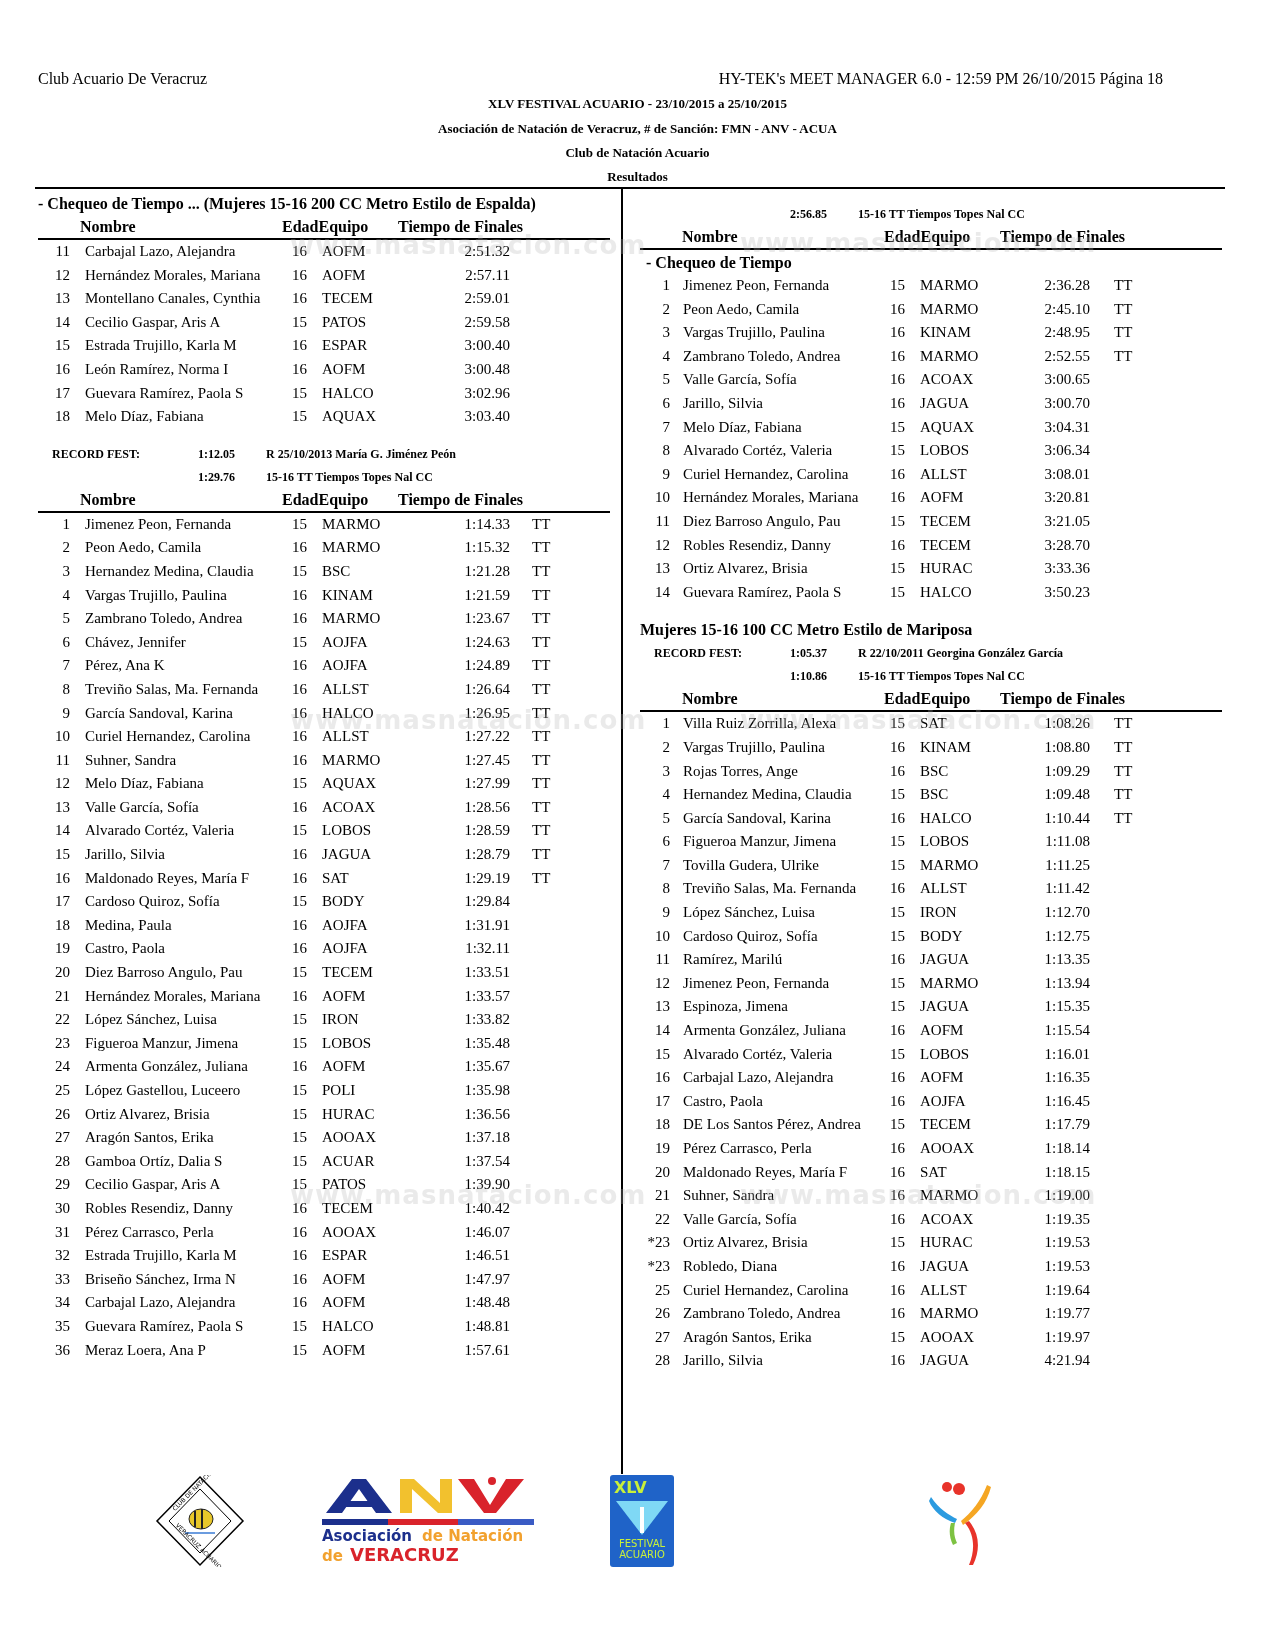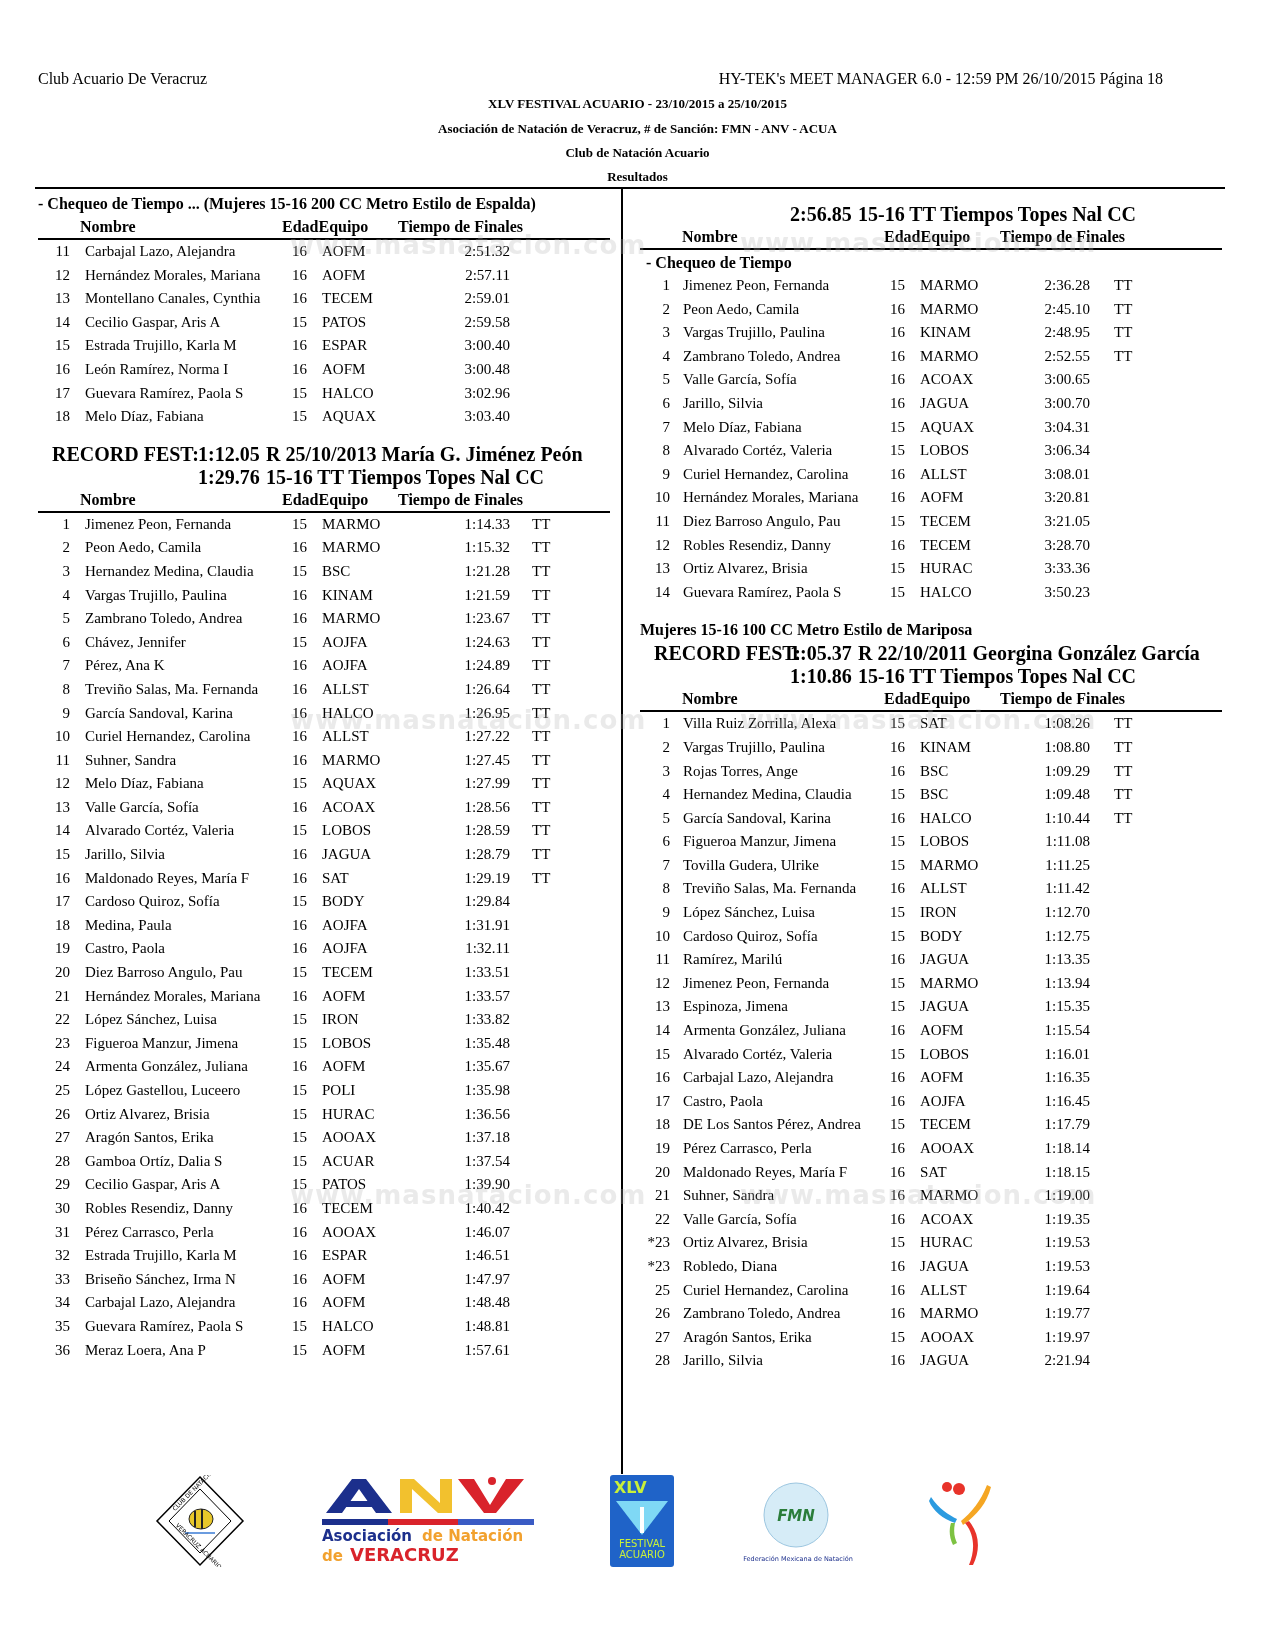--- a/index.html
+++ b/index.html
@@ -11,21 +11,21 @@
   .center-title { left: 0; width: 1275px; text-align: center; font-weight: bold; font-size: 13px; }
   .t1 { top: 96px; } .t2 { top: 121px; } .t3 { top: 145px; } .t4 { top: 169px; }
   .top-rule { left: 35px; width: 1190px; top: 187px; height: 2px; background: #000; }
   .vdiv { left: 621px; top: 188px; width: 2px; height: 1286px; background: #000; }
 
   .col { position: absolute; }
   .col-left { left: 38px; top: 192px; width: 572px; }
   .col-right { left: 640px; top: 203px; width: 582px; }
 
   .evt-title { font-weight: bold; font-size: 16px; height: 24px; line-height: 24px; white-space: nowrap; overflow: hidden; }
-  .rec-line { font-weight: bold; font-size: 20px; height: 23px; line-height: 23px; position: relative; white-space: nowrap; }
+  .rec-line { font-weight: bold; font-size: 12px; height: 23px; line-height: 23px; position: relative; white-space: nowrap; }
   .rec-line .lbl { position: absolute; left: 14px; }
   .rec-line .time { position: absolute; left: 160px; }
   .rec-line .rest { position: absolute; left: 228px; }
   .col-right .rec-line .time { left: 150px; }
   .col-right .rec-line .rest { left: 218px; }
 
   .colhdr { position: relative; font-weight: bold; font-size: 16px; height: 22px; line-height: 22px; border-bottom: 2px solid #000; }
   .colhdr span { position: absolute; top: 0; }
   .colhdr .h-name { left: 42px; }
   .colhdr .h-edad { left: 244px; }
@@ -811,21 +811,21 @@
           <span class="age">15</span>
           <span class="team">AOOAX</span>
           <span class="time">1:19.97</span>
           <span class="flag"></span>
         </div>
         <div class="row">
           <span class="place">28</span>
           <span class="name">Jarillo, Silvia</span>
           <span class="age">16</span>
           <span class="team">JAGUA</span>
-          <span class="time">2:21.94</span>
+          <span class="time">4:21.94</span>
           <span class="flag"></span>
         </div>
       </div>
   </section>
 </div>
 
 <div class="watermark" style="left:290px;top:230px;">www.masnatacion.com</div>
 <div class="watermark" style="left:290px;top:705px;">www.masnatacion.com</div>
 <div class="watermark" style="left:290px;top:1180px;">www.masnatacion.com</div>
 <div class="watermark" style="left:740px;top:228px;">www.masnatacion.com</div>
@@ -870,27 +870,20 @@
     <svg width="64" height="92" viewBox="0 0 64 92">
       <rect x="0" y="0" width="64" height="92" rx="3" fill="#1f63c8"></rect>
       <text x="4" y="18" font-size="16" font-weight="bold" font-family="DejaVu Sans, sans-serif" fill="#c8f03a">XLV</text>
       <polygon points="6,26 58,26 32,60" fill="#7fd8f5"></polygon>
       <rect x="30" y="32" width="4" height="26" fill="#fff"></rect>
       <text x="32" y="72" font-size="10" text-anchor="middle" font-family="DejaVu Sans, sans-serif" fill="#c8f03a">FESTIVAL</text>
       <text x="32" y="83" font-size="10" text-anchor="middle" font-family="DejaVu Sans, sans-serif" fill="#c8f03a">ACUARIO</text>
     </svg>
   </div>
 
-  <div class="logo" style="left:740px;top:0;width:120px;height:92px;">
-    <svg width="120" height="92" viewBox="0 0 120 92">
-      <circle cx="56" cy="40" r="32" fill="#d6ecf7" stroke="#9cc6e0"></circle>
-      <text x="56" y="46" font-size="15" font-weight="bold" font-style="italic" text-anchor="middle" font-family="DejaVu Sans, sans-serif" fill="#2a7d3a">FMN</text>
-      <text x="58" y="86" font-size="6.5" text-anchor="middle" font-family="DejaVu Sans, sans-serif" fill="#1c2f8c">Federación Mexicana de Natación</text>
-    </svg>
-  </div>
 
   <div class="logo" style="left:925px;top:0;width:75px;height:92px;">
     <svg width="75" height="92" viewBox="0 0 75 92">
       <circle cx="22" cy="12" r="5" fill="#e8332a"></circle>
       <circle cx="34" cy="14" r="6" fill="#e8332a"></circle>
       <path d="M6,22 C14,34 24,40 32,44 L30,48 C18,44 8,36 4,26 Z" fill="#2b9be0"></path>
       <path d="M62,10 C56,26 46,38 36,46 L38,50 C52,40 62,28 66,12 Z" fill="#f5a623"></path>
       <path d="M30,48 C28,58 30,64 32,68 L28,70 C24,62 24,54 26,48 Z" fill="#7dc242"></path>
       <path d="M40,48 C50,60 50,76 44,90 L48,90 C56,74 54,58 44,46 Z" fill="#e8332a"></path>
     </svg>

